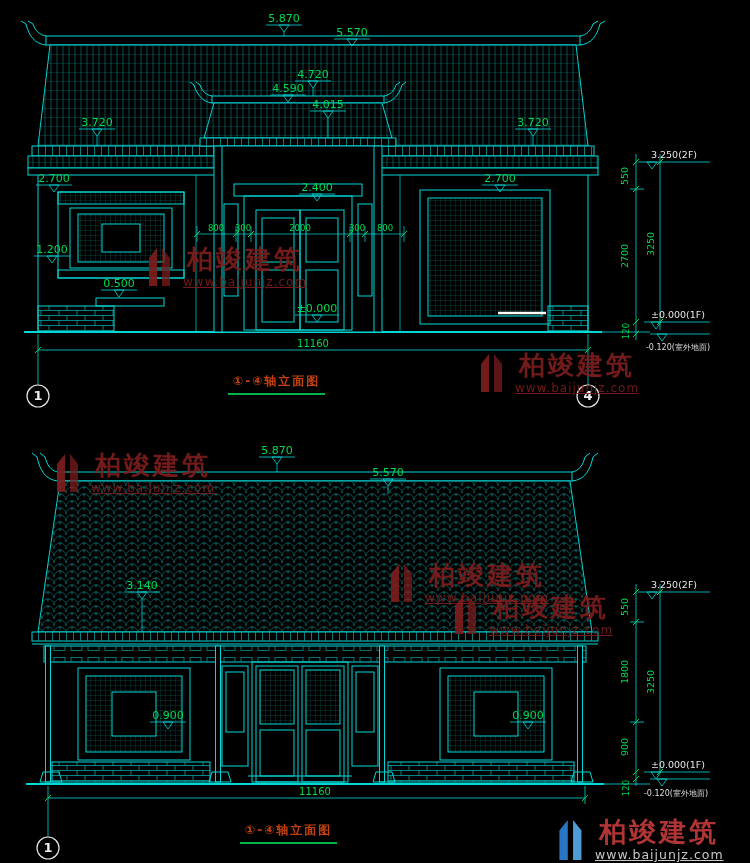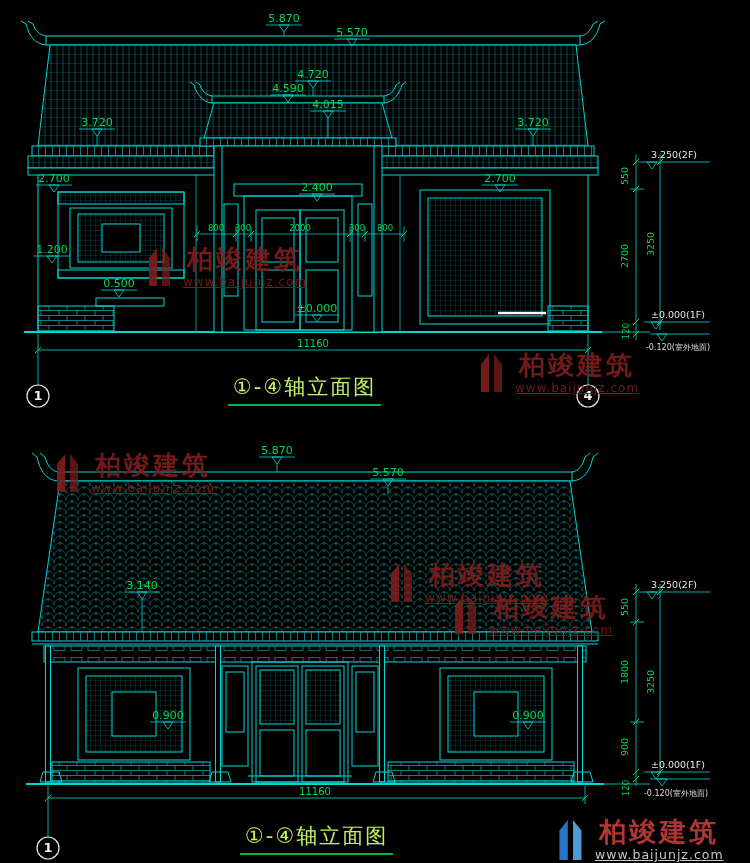--- a/index.html
+++ b/index.html
@@ -6,21 +6,21 @@
   #canvas{position:relative;width:750px;height:863px;background:#000;overflow:hidden;font-family:"DejaVu Sans",sans-serif;}
   #canvas > svg{position:absolute;left:0;}
   svg text{font-family:"DejaVu Sans",sans-serif;}
   .dg{fill:#00d850;font-size:11px;}
   .dgs{fill:#00d850;font-size:8.5px;}
   .dgv{fill:#00d850;font-size:9.5px;}
   .dgt{fill:#00d850;font-size:10px;}
   .dw{fill:#e6e6e6;font-size:9.5px;}
   .dws{fill:#dedede;font-size:8px;}
   .axisnum{fill:#f0f0f0;font-size:13px;font-weight:bold;}
-  .draw-title{position:absolute;color:#bef264;font-size:21px;font-weight:normal;letter-spacing:2px;padding:0 5px 3px;border-bottom:2px solid #00b44a;white-space:nowrap;}
+  .draw-title{position:absolute;color:#c2410c;font-size:12px;font-weight:bold;letter-spacing:2px;padding:0 5px 3px;border-bottom:2px solid #00b44a;white-space:nowrap;}
   .wm{position:absolute;display:flex;align-items:flex-start;gap:7px;opacity:.92;color:#7d1d1d;pointer-events:none;}
   .wm-txt{display:flex;flex-direction:column;line-height:1;align-items:center;}
   .wm-name{font-size:26px;font-weight:bold;color:#7d1d1d;letter-spacing:3px;}
   .wm-url{font-size:12px;color:#7d1d1d;margin-top:4px;letter-spacing:1px;text-decoration:underline;}
   .wm.logo{color:#2b7fd4;}
   .wm.logo .wm-name{color:#c23a3a;font-size:27px;}
   .wm.logo .wm-url{color:#d8d8d8;font-size:12.5px;}
 </style>
 </head>
 <body>

